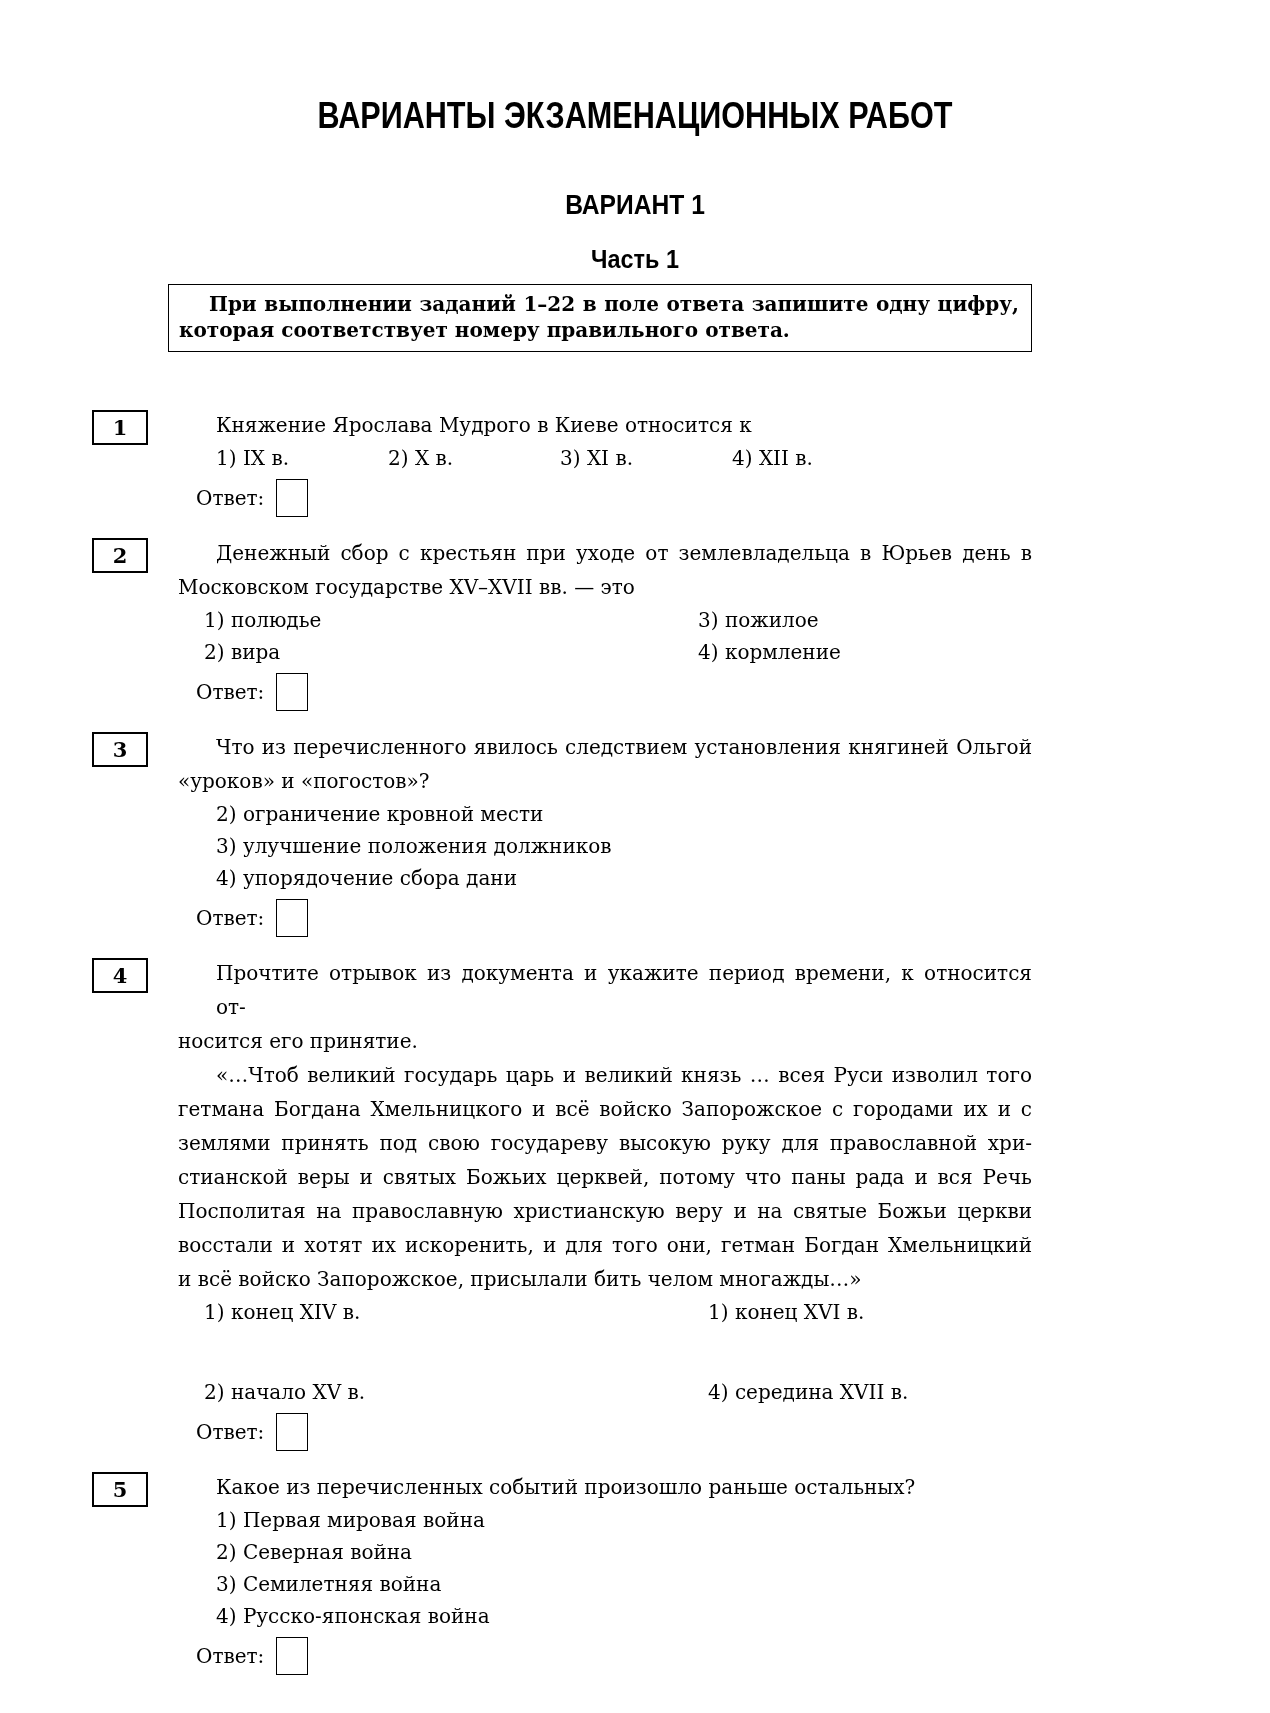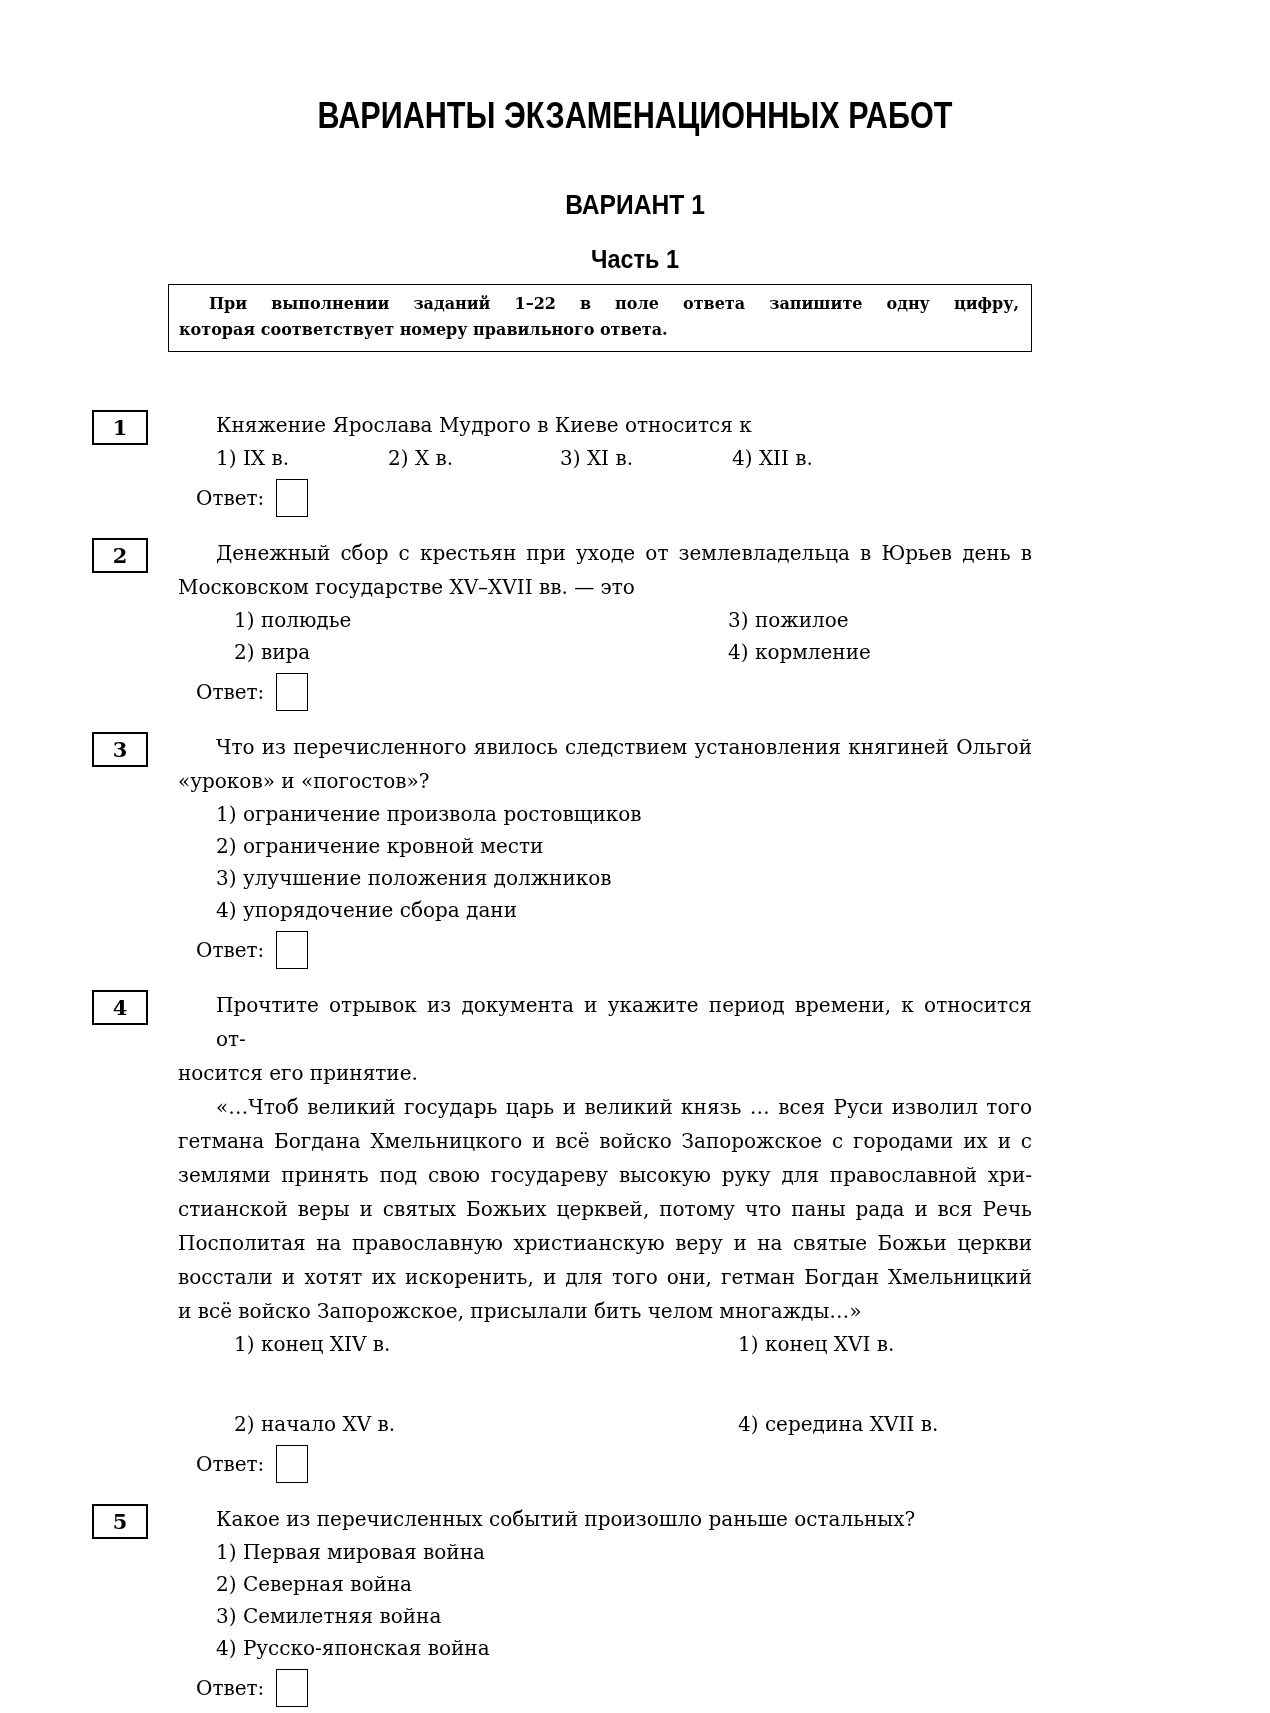--- a/index.html
+++ b/index.html
@@ -31,21 +31,21 @@
     font-weight:bold;font-size:26px;line-height:30px;
     transform:scaleX(.9);transform-origin:50% 50%;white-space:nowrap;
   }
 
   
   .instruction{
     box-sizing:border-box;
     margin:10px 0 0 168px;width:864px;
     border:1.5px solid #000;
     padding:6px 12px 8px 10px;
-    font-weight:bold;font-size:16px;line-height:26px;
+    font-weight:bold;font-size:20px;line-height:26px;
   }
   .instruction .iline{text-align:justify;}
   .instruction .iline.jfull{text-align-last:justify;}
   .instruction .iline.indent{padding-left:30px;}
 
   
   .questions{margin-top:56px;}
   .question{display:flex;align-items:flex-start;margin-bottom:18px;}
   .q-num{
     box-sizing:border-box;
@@ -57,21 +57,21 @@
   }
   .q-content{margin-left:30px;width:854px;font-size:20px;}
   .line{line-height:34px;}
   .line.jfull{text-align:justify;text-align-last:justify;}
   .line.indent{padding-left:38px;}
 
   .opt-row{margin-left:38px;line-height:32px;white-space:nowrap;}
   .opt-row .opt{display:inline-block;width:172px;}
   .opt-row .opt:last-child{width:auto;}
 
-  .opt-grid{margin-left:56px;display:grid;line-height:32px;}
+  .opt-grid{margin-left:26px;display:grid;line-height:32px;}
   .opt-grid.cols-q2{grid-template-columns:494px auto;}
   .opt-grid.cols-q4{grid-template-columns:456px auto;gap:48px;}
 
   .opt-list{margin-left:38px;line-height:32px;}
 
   .answer-row{margin-left:18px;margin-top:4px;height:40px;display:flex;align-items:center;}
   .answer-label{font-size:20px;}
   .answer-box{
     box-sizing:border-box;
     width:32px;height:38px;margin-left:12px;
@@ -133,21 +133,20 @@
     </div>
 
     <div class="question">
       <div class="q-num">
         <span>3</span>
       </div>
       <div class="q-content">
         <div class="line jfull indent">Что из перечисленного явилось следствием установления княгиней Ольгой</div>
         <div class="line">«уроков» и «погостов»?</div>
         <div class="opt-list">
-          <div>1) ограничение произвола ростовщиков</div>
           <div>2) ограничение кровной мести</div>
           <div>3) улучшение положения должников</div>
           <div>4) упорядочение сбора дани</div>
         </div>
         <div class="answer-row">
           <span class="answer-label">Ответ:</span>
           <span class="answer-box"></span>
         </div>
       </div>
     </div>

